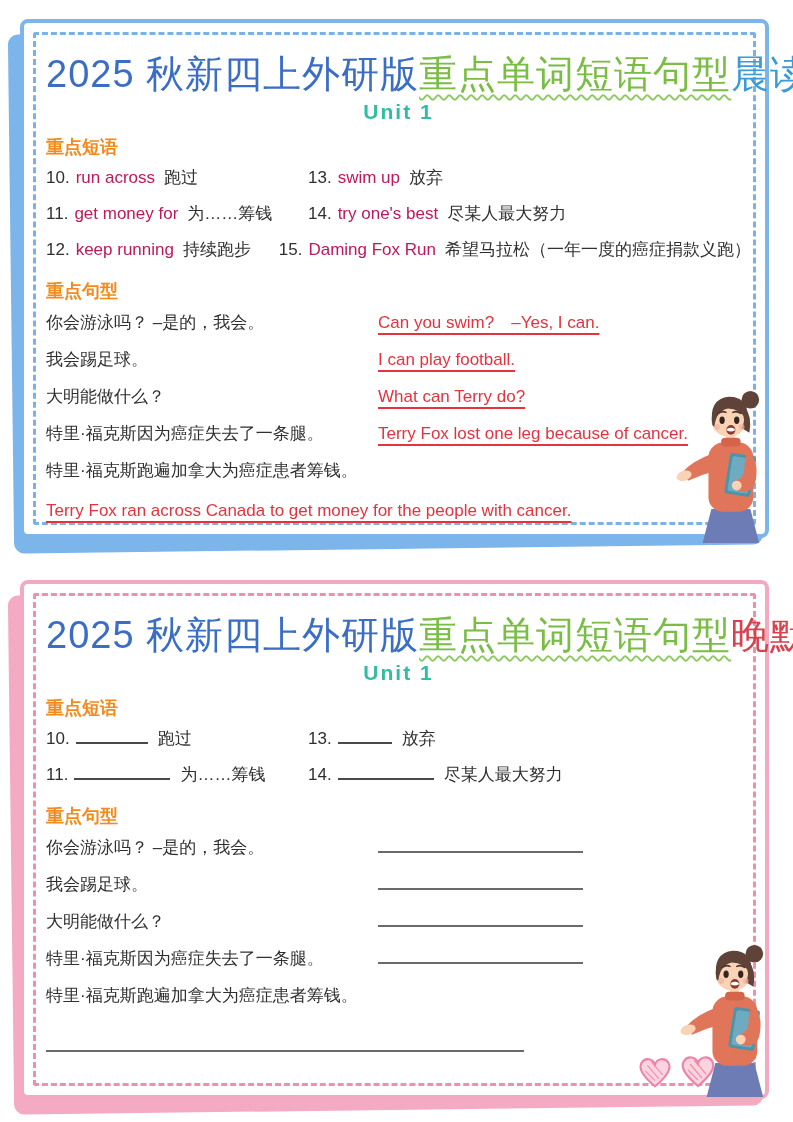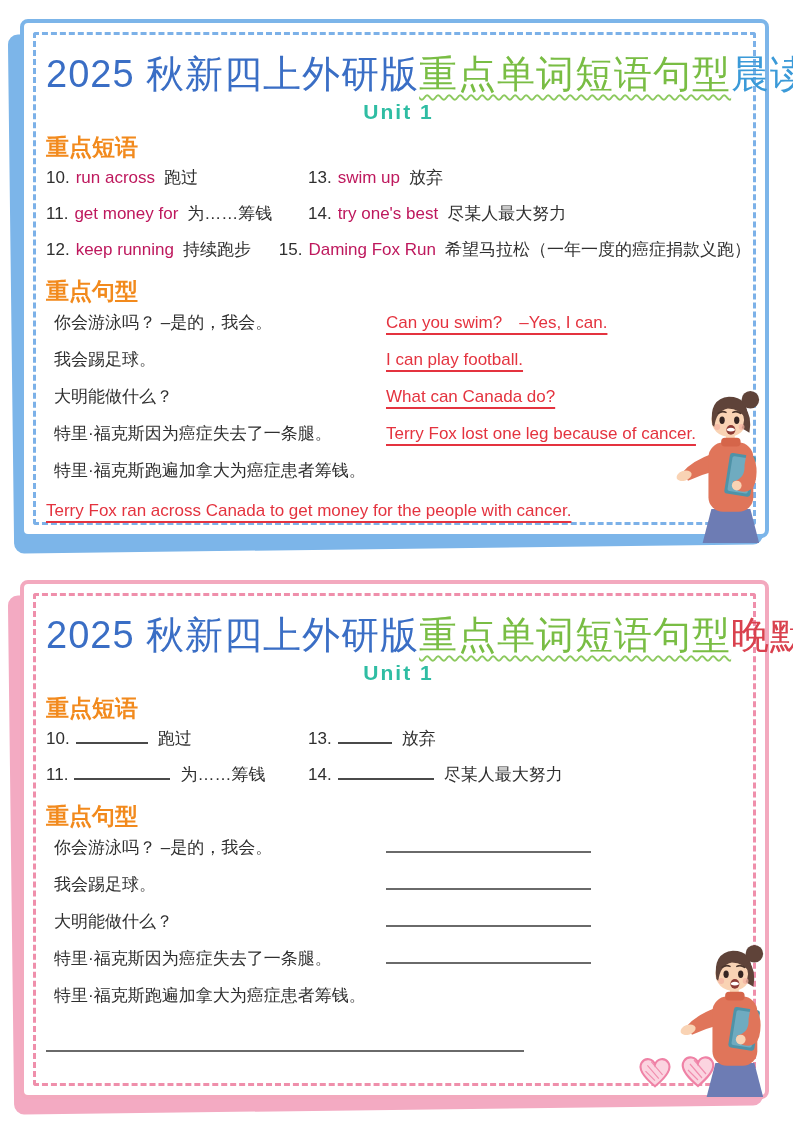--- a/index.html
+++ b/index.html
@@ -23,33 +23,33 @@
 
   .doc-title{margin-top:16px;text-align:center;font-size:38px;font-weight:400;
     line-height:38px;letter-spacing:1px;white-space:nowrap;}
   .t-blue{color:#3a6ec5;}
   .t-green{color:#79bd44;text-decoration:underline;text-decoration-style:wavy;
     text-decoration-color:#8cc95e;text-decoration-thickness:2px;text-underline-offset:7px;}
   .t-read{color:#3b9ad8;}
   .t-dictate{color:#d9414e;}
   .unit{margin-top:7px;text-align:center;font-size:21px;font-weight:700;
     color:#2fbda3;letter-spacing:2px;line-height:24px;}
-  .sec-header{margin-top:11px;font-size:23px;font-weight:700;color:#f28a1d;line-height:25px;}
+  .sec-header{margin-top:11px;font-size:18px;font-weight:700;color:#f28a1d;line-height:25px;}
 
   .prow{display:flex;line-height:36px;font-size:17px;color:#2f2f2f;}
   .pcell-l{width:262px;white-space:nowrap;}
   .pcell-r{flex:1;white-space:nowrap;}
   .num{margin-right:6px;}
   .en{color:#be185d;text-underline-offset:4px;
     text-decoration-thickness:1.5px;margin-right:9px;}
   .blank{display:inline-block;border-bottom:2px solid #4a4a4a;height:0.85em;margin-right:10px;}
   .w70{width:72px;} .w52{width:54px;} .w95{width:96px;}
 
   .srow{display:flex;line-height:37px;font-size:17px;color:#2f2f2f;}
-  .scell-l{width:332px;white-space:nowrap;margin-left:8px;}
+  .scell-l{width:332px;white-space:nowrap;}
   .scell-r{flex:1;white-space:nowrap;}
   .sen{color:#e4333f;text-decoration:underline;text-underline-offset:5px;
     text-decoration-thickness:1.5px;}
   .full-en{margin-top:9px;font-size:17px;line-height:26px;white-space:nowrap;}
   .ans-line{display:inline-block;width:205px;border-bottom:2px solid #6a6a6a;height:1.05em;}
   .long-line{margin-top:16px;width:478px;border-bottom:2px solid #6a6a6a;height:20px;}
 
   .teacher{position:absolute;width:116px;height:156px;}
   .teacher-1{left:668px;top:388px;}
   .teacher-2{left:672px;top:942px;}
@@ -84,21 +84,21 @@
       <div class="srow">
         <div class="scell-l">你会游泳吗？ –是的，我会。</div>
         <div class="scell-r"><span class="sen">Can you swim?　–Yes, I can.</span></div>
       </div>
       <div class="srow">
         <div class="scell-l">我会踢足球。</div>
         <div class="scell-r"><span class="sen">I can play football.</span></div>
       </div>
       <div class="srow">
         <div class="scell-l">大明能做什么？</div>
-        <div class="scell-r"><span class="sen">What can Canada do?</span></div>
+        <div class="scell-r"><span class="sen">What can Terry do?</span></div>
       </div>
       <div class="srow">
         <div class="scell-l">特里·福克斯因为癌症失去了一条腿。</div>
         <div class="scell-r"><span class="sen">Terry Fox lost one leg because of cancer.</span></div>
       </div>
       <div class="srow">
         <div class="scell-l">特里·福克斯跑遍加拿大为癌症患者筹钱。</div>
       </div>
       <div class="full-en"><span class="sen">Terry Fox ran across Canada to get money for the people with cancer.</span></div>
     </div>

